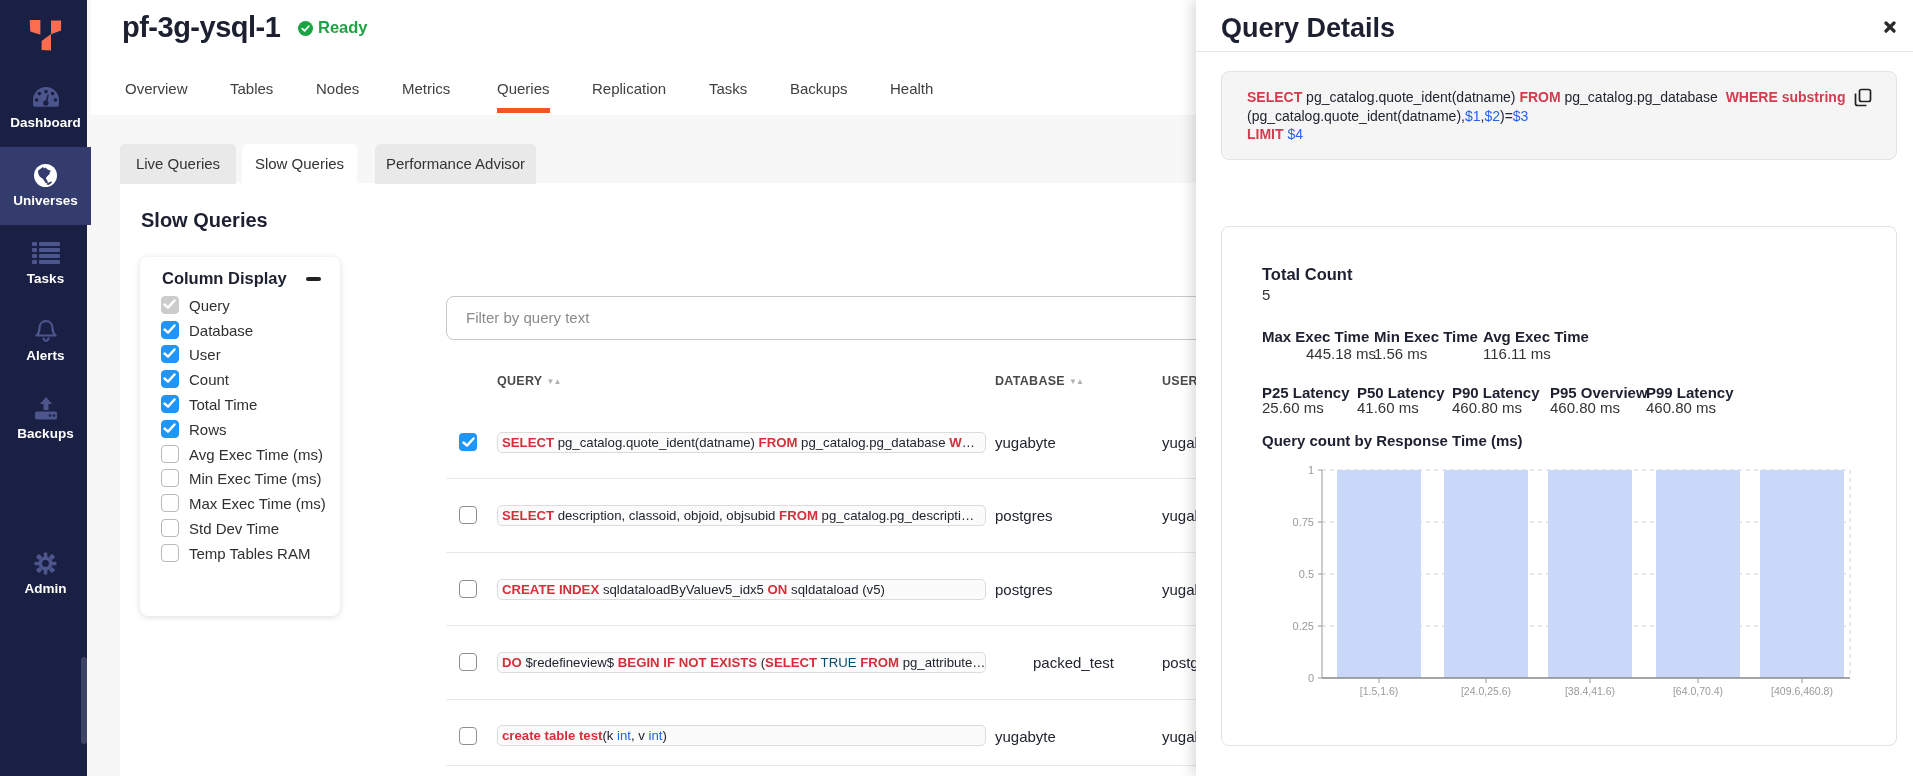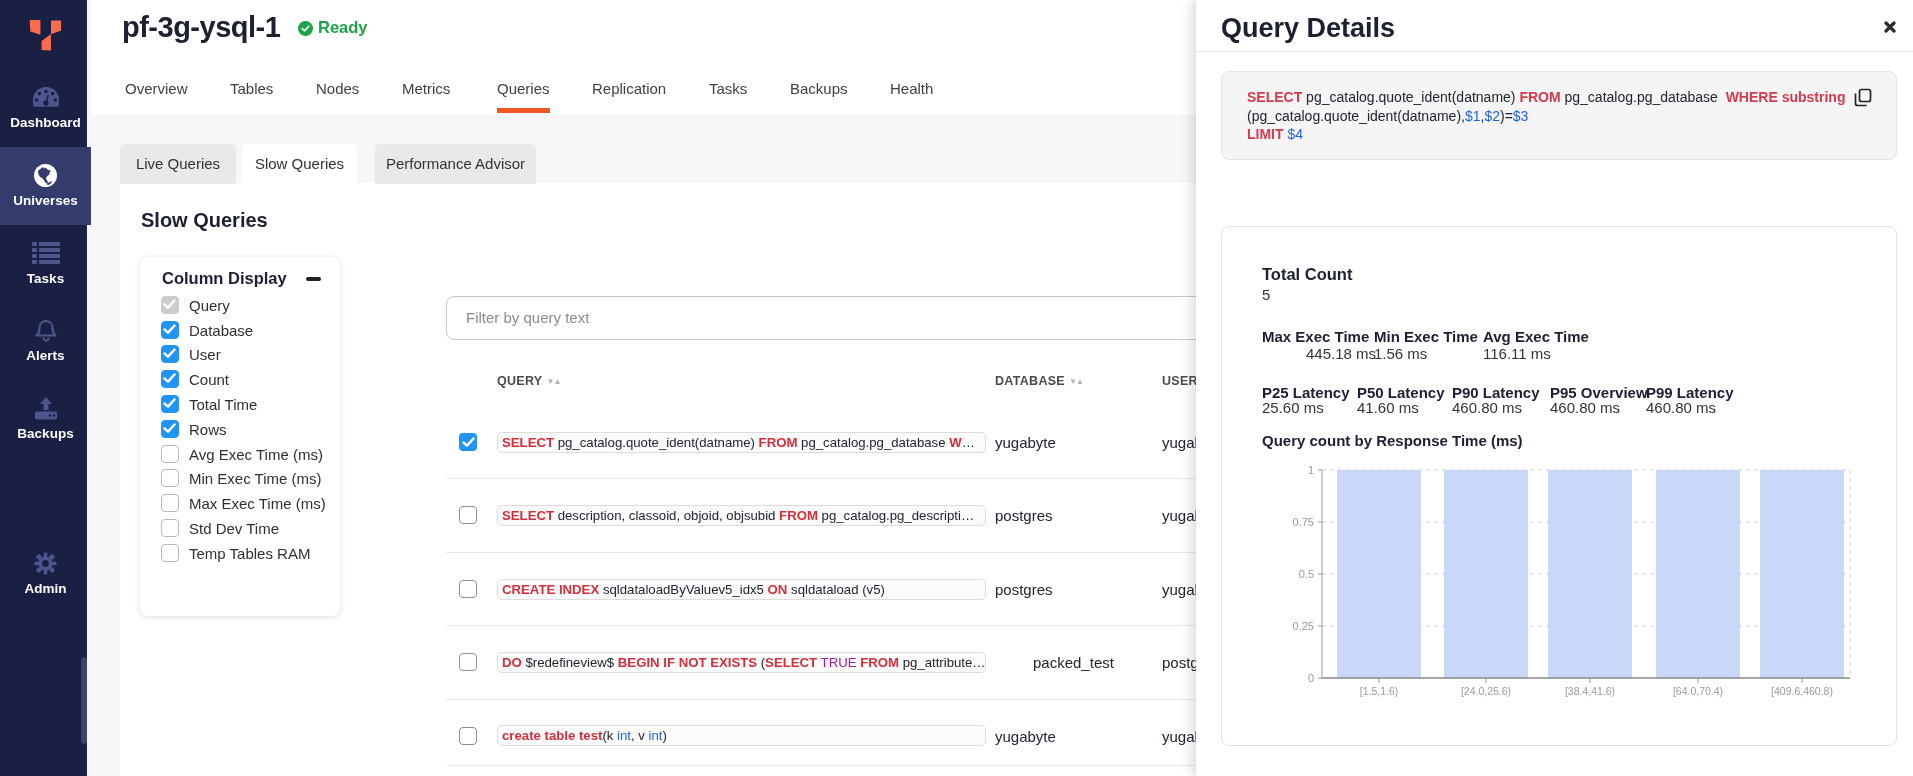--- a/index.html
+++ b/index.html
@@ -41,21 +41,21 @@
 #filter { position:absolute; left:446px; top:296px; width:810px; height:44px; background:#fff; border:1px solid #c8c8c8; border-radius:8px; }
 #filter span { position:absolute; left:19px; top:12px; font-size:15px; color:#8b8b8b; }
 .thead { position:absolute; top:374px; font-size:12.5px; font-weight:bold; color:#4a4a4a; letter-spacing:0.3px; white-space:nowrap; }
 .sorticons { color:#b0b0b0; font-size:8px; letter-spacing:-1px; margin-left:4px; vertical-align:1px; }
 .row-divider { position:absolute; left:446px; width:810px; height:1px; background:#e8e8e8; }
 .rowck { position:absolute; left:459px; width:18px; height:18px; border:1.5px solid #8f8f8f; border-radius:4px; background:#fff; }
 .rowck.on { background:#2095f5; border:none; }
 .qchip { position:absolute; left:497px; width:489px; height:21px; border:1px solid #dcdcdc; border-radius:5px; background:#fbfbfb; font-size:13.2px; color:#20252f; line-height:19px; padding:0 4px; white-space:nowrap; overflow:hidden; }
 .qchip b, b.kw { color:#d3303c; }
 .v { color:#2563eb; }
-.tl { color:#a21caf; }
+.tl { color:#0c4a6e; }
 .dbcol { position:absolute; left:995px; font-size:15px; color:#20252f; }
 .usercol { position:absolute; left:1162px; font-size:15px; color:#20252f; white-space:nowrap; }
 
 #qd { position:absolute; left:1196px; top:0; width:717px; height:776px; background:#fff; box-shadow:-4px 0 12px rgba(0,0,0,0.15); z-index:100; }
 #qd-head { position:absolute; left:0; top:0; width:717px; height:52px; border-bottom:1px solid #e5e5e5; }
 #qd-head .t { position:absolute; left:25px; top:13px; font-size:27px; font-weight:bold; color:#1c2030; }
 #qd-close { position:absolute; left:688px; top:21px; }
 #sqlbox { position:absolute; left:25px; top:71px; width:676px; height:89px; background:#f5f5f6; border:1px solid #e3e3e3; border-radius:8px; padding:16px 0 0 25px; font-size:14px; line-height:18.6px; color:#20252f; white-space:nowrap; }
 #sqlbox b { color:#d53b4e; }
 #copyicon { position:absolute; left:658px; top:88px; }

